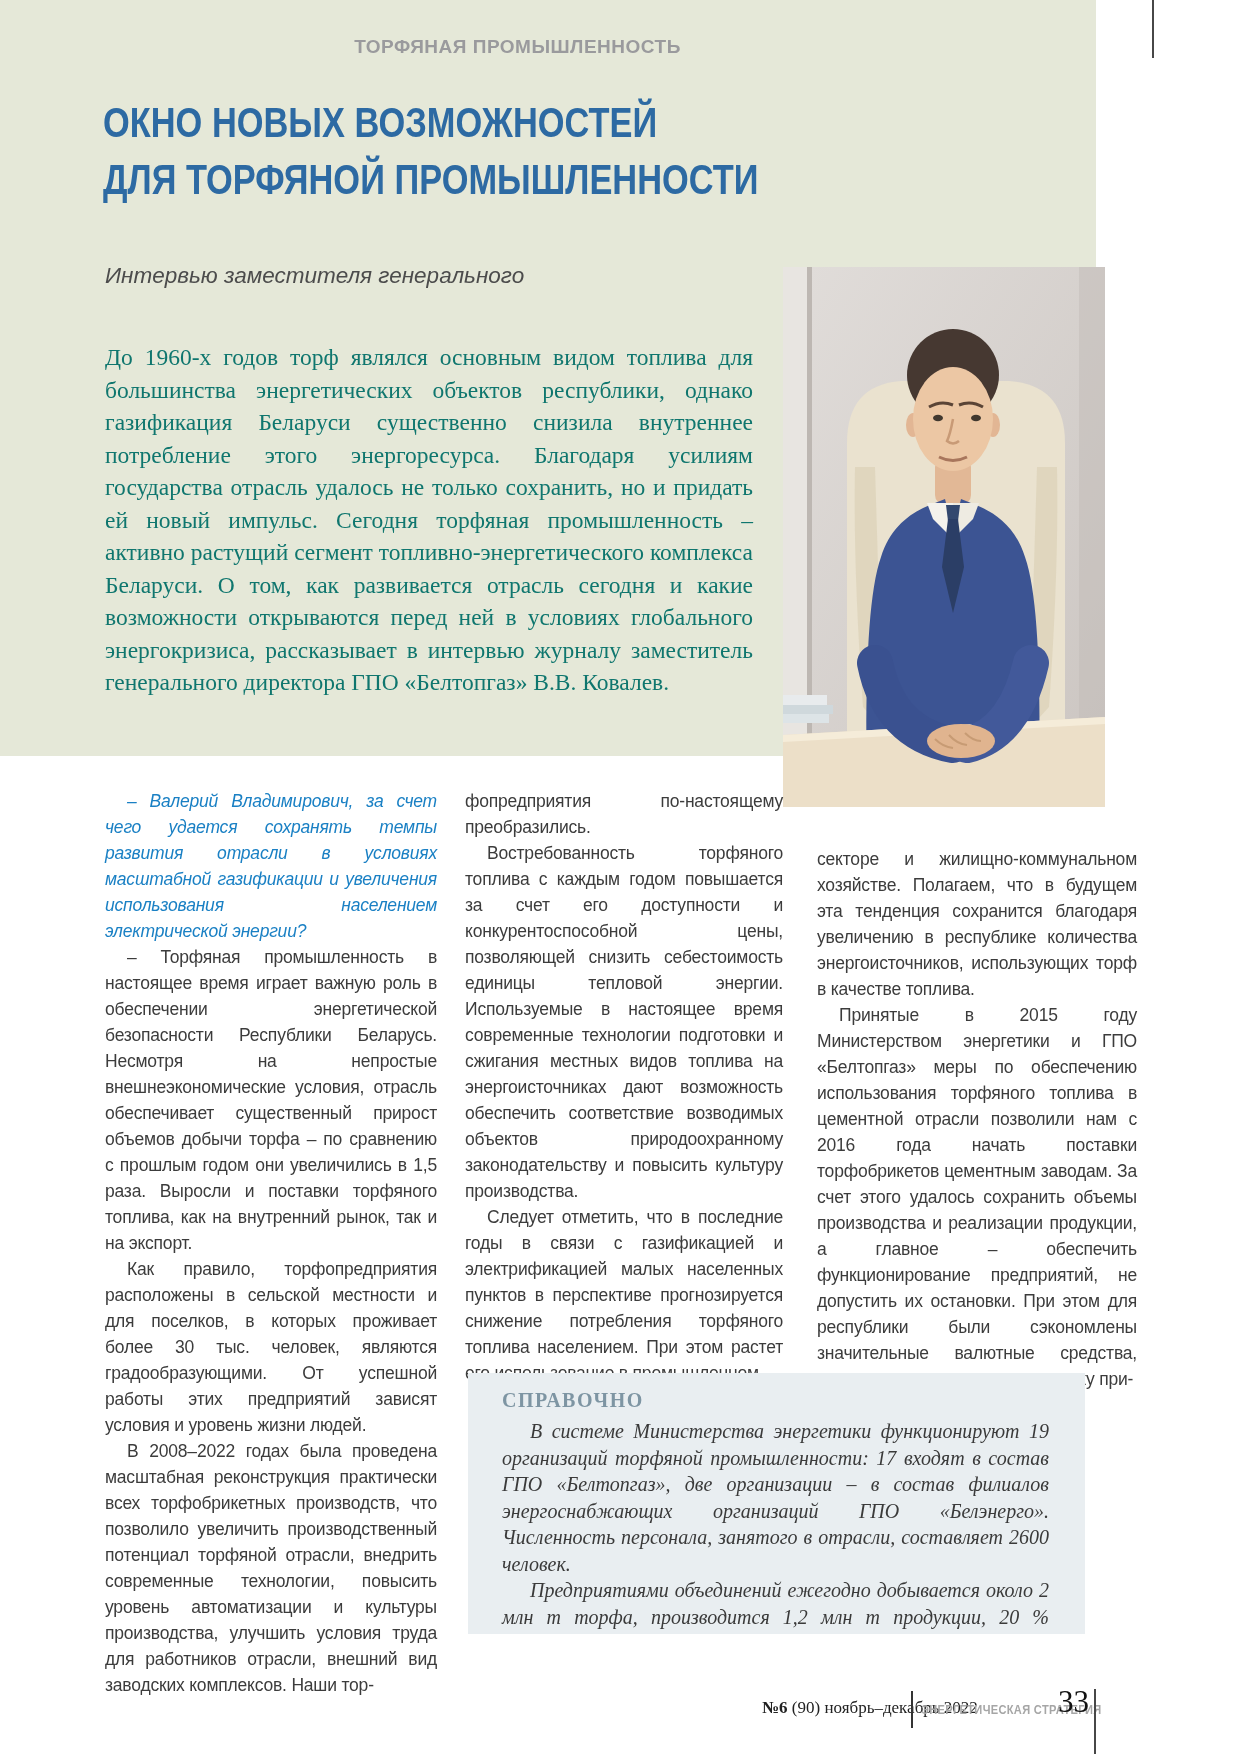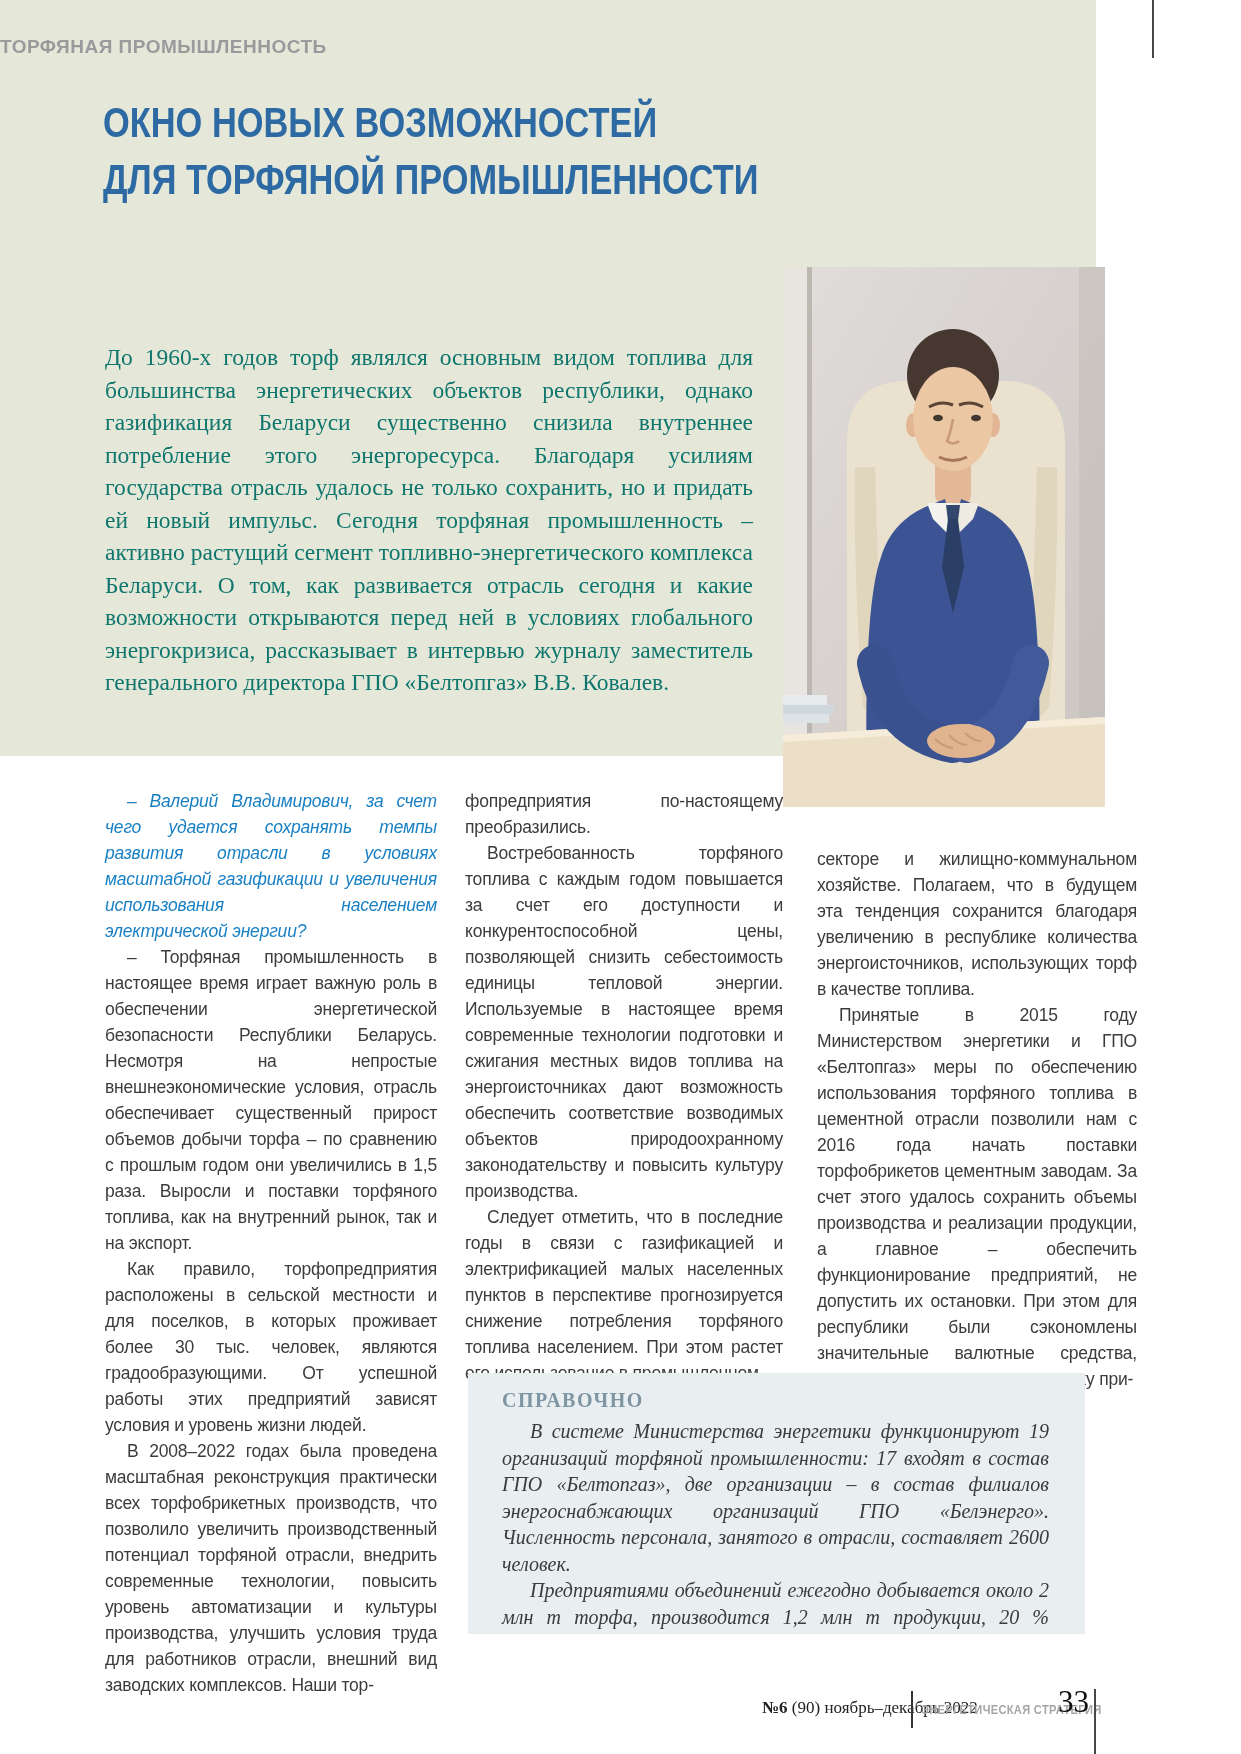--- a/index.html
+++ b/index.html
@@ -3,21 +3,21 @@
 <meta charset="utf-8">
 <style>
   * { margin:0; padding:0; box-sizing:border-box; }
   html,body { background:#fff; }
   .page {
     position:relative; width:1241px; height:1754px; background:#fff;
     overflow:hidden; font-family:"Liberation Sans", sans-serif;
   }
   .band { position:absolute; left:0; top:0; width:1096px; height:756px; background:var(--band-green,#e5e8d8); }
   .header-label {
-    position:absolute; top:36px; left:0; width:1035px; text-align:left;
+    position:absolute; top:36px; left:0; width:1035px; text-align:center;
     font-size:19px; font-weight:bold; letter-spacing:.5px; color:var(--header-gray,#9a9a9d);
   }
   .corner-rule { position:absolute; left:1152px; top:0; width:2px; height:58px; background:#474747; }
   .page-edge-rule { position:absolute; left:1094px; top:1689px; width:2px; height:65px; background:#474747; }
 
   .title { position:absolute; left:103px; top:94px; color:var(--title-blue,#2d6aa3); font-size:43px; line-height:57px; }
   .title .tline { display:block; transform:scaleX(.8); transform-origin:0 50%; white-space:nowrap; }
 
   .subtitle { position:absolute; left:105px; top:260px; font-style:italic; font-size:22.5px; line-height:31px; color:#4c4c4c; }
 
@@ -69,20 +69,21 @@
   <div class="band"></div>
   <div class="header-label">ТОРФЯНАЯ ПРОМЫШЛЕННОСТЬ</div>
   <div class="corner-rule"></div>
 
   <h1 class="title">
     <span class="tline">ОКНО НОВЫХ ВОЗМОЖНОСТЕЙ</span>
     <span class="tline">ДЛЯ ТОРФЯНОЙ ПРОМЫШЛЕННОСТИ</span>
   </h1>
 
   <div class="subtitle">
+    <div>Интервью заместителя генерального</div>
   </div>
 
   <p class="lead">До 1960-х годов торф являлся основным видом топлива для большинства энергетических объектов республики, однако газификация Беларуси существенно снизила внутреннее потребление этого энергоресурса. Благодаря усилиям государства отрасль удалось не только сохранить, но и придать ей новый импульс. Сегодня торфяная промышленность – активно растущий сегмент топливно-энергетического комплекса Беларуси. О том, как развивается отрасль сегодня и какие возможности открываются перед ней в условиях глобального энергокризиса, рассказывает в интервью журналу заместитель генерального директора ГПО «Белтопгаз» В.В. Ковалев.</p>
 
   <svg class="photo" viewBox="0 0 322 540" xmlns="http://www.w3.org/2000/svg" aria-hidden="true">
     <defs>
       <linearGradient id="wg" x1="0" y1="0" x2="1" y2="1">
         <stop offset="0" stop-color="#e1ddda"></stop>
         <stop offset="1" stop-color="#cbc5c1"></stop>
       </linearGradient>

